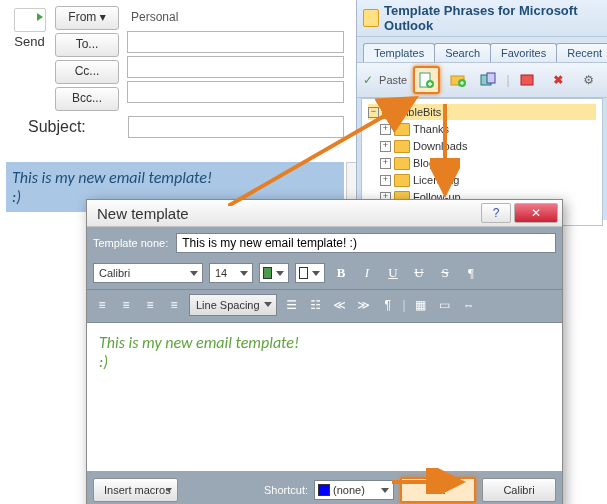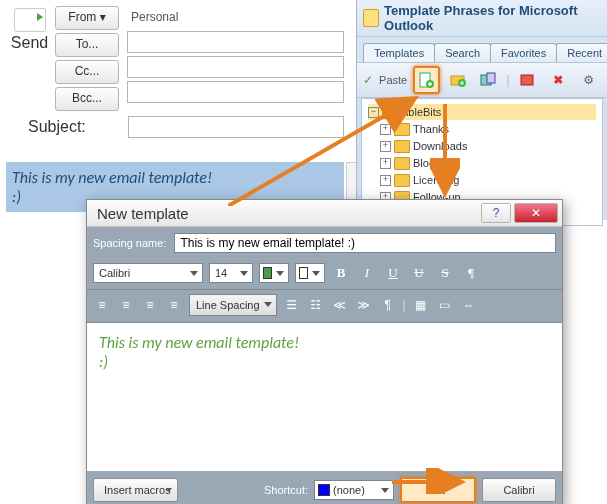--- a/index.html
+++ b/index.html
@@ -1,21 +1,21 @@
 <!DOCTYPE html>
 <html><head>
 <meta charset="utf-8">
 <style>
 body { margin:0; font-family:"Segoe UI",Tahoma,sans-serif; font-size:12px; background:#fff; width:607px; height:504px; overflow:hidden; position:relative; color:#333; }
 .left { position:absolute; left:0; top:0; width:350px; height:230px; }
 .compose { display:flex; }
 .sendcol { width:43px; padding:8px 4px 0 8px; text-align:center; }
 .sendicon { width:30px; height:22px; margin:0 auto 2px; background:#fff; border:1px solid #ccc; border-radius:2px; position:relative; }
 .sendicon::after { content:""; position:absolute; right:2px; top:4px; width:0; height:0; border-left:6px solid #4aa04a; border-top:4px solid transparent; border-bottom:4px solid transparent; }
-.sendlbl { font-size:16px; }
+.sendlbl { font-size:13px; }
 .addrcol { width:72px; padding-top:6px; }
 .addrbtn { display:block; width:62px; height:22px; margin-bottom:3px; background:linear-gradient(#fefefe,#e8e8e8); border:1px solid #b5b5b5; border-radius:3px; font-size:12px; line-height:20px; text-align:center; cursor:pointer; }
 .fieldcol { flex:1; padding:6px 6px 0 0; }
 .tfield { display:block; width:100%; height:22px; margin-bottom:3px; border:1px solid #b5b5b5; background:#fff; box-sizing:border-box; padding:0 4px; font-size:12px; }
 .personal { border:none !important; background:transparent !important; color:#555; }
 .subjrow { display:flex; align-items:center; padding:2px 6px 0 28px; }
 .subjlbl { width:92px; padding-right:8px; font-size:16px; }
 .subjrow input { flex:1; height:22px; border:1px solid #b5b5b5; padding:0 4px; box-sizing:border-box; }
 .body { margin:24px 6px 0 6px; background:#aac7e6; padding:6px; font-style:italic; color:#1f4e79; font-size:16px; font-family:Calibri,sans-serif; position:relative; }
 .bodyruler { position:absolute; right:-18px; top:0; width:14px; height:58px; background:#f4f4f4; border:1px solid #ccc; }
@@ -185,21 +185,21 @@
 
 <div class="dlg">
   <div class="dlg-titlebar">
     <span class="dlg-title">New template</span>
     <div class="wb">
         <span style="color:#35a">?</span>
       </div>
     <div class="wb close">✕</div>
   </div>
   <div class="dlg-row1">
-    <label>Spacing name:</label>
+    <label>Template none:</label>
     <input value="This is my new email template! :)" style="">
   </div>
   <div class="dlg-row2">
     <div class="combo" style="width:110px">Calibri</div>
     <div class="combo" style="width:44px">14</div>
     <div class="combo" style="width:20px;padding-left:3px">
         <span class="swatch" style="background:#4a9b4a"></span>
       </div>
     <div class="combo" style="width:20px;padding-left:3px">
         <span class="swatch" style="background:#fff"></span>

